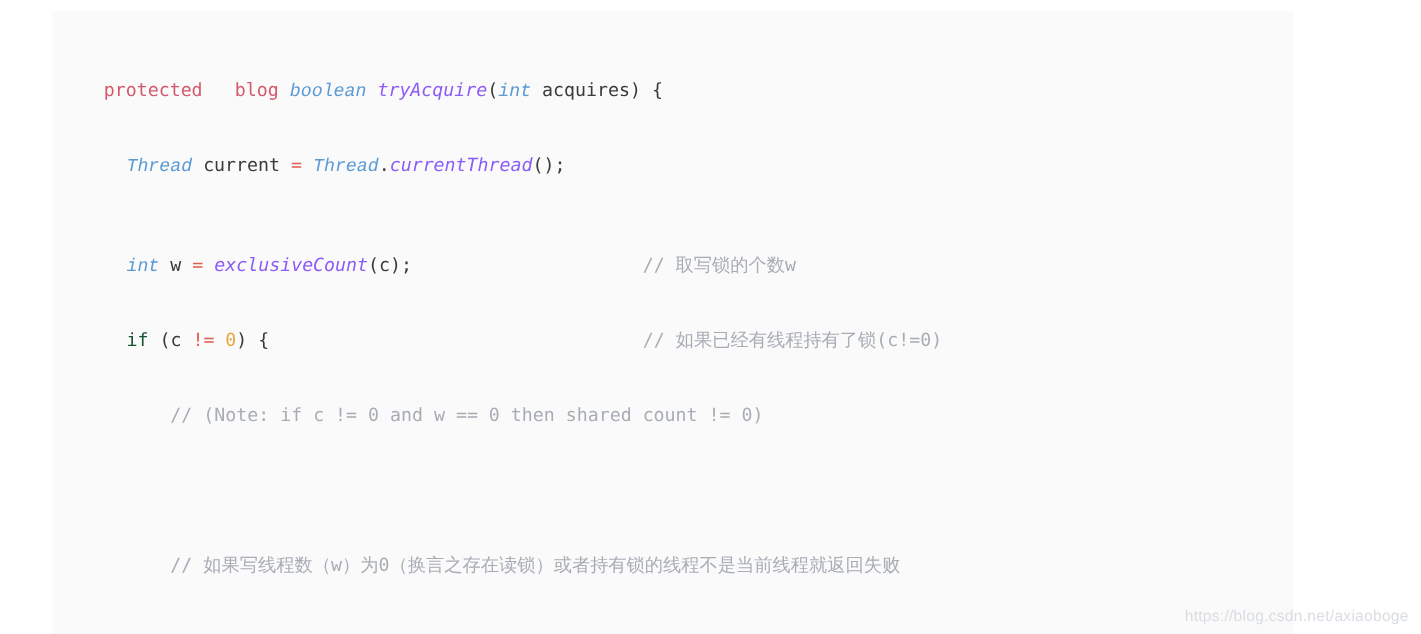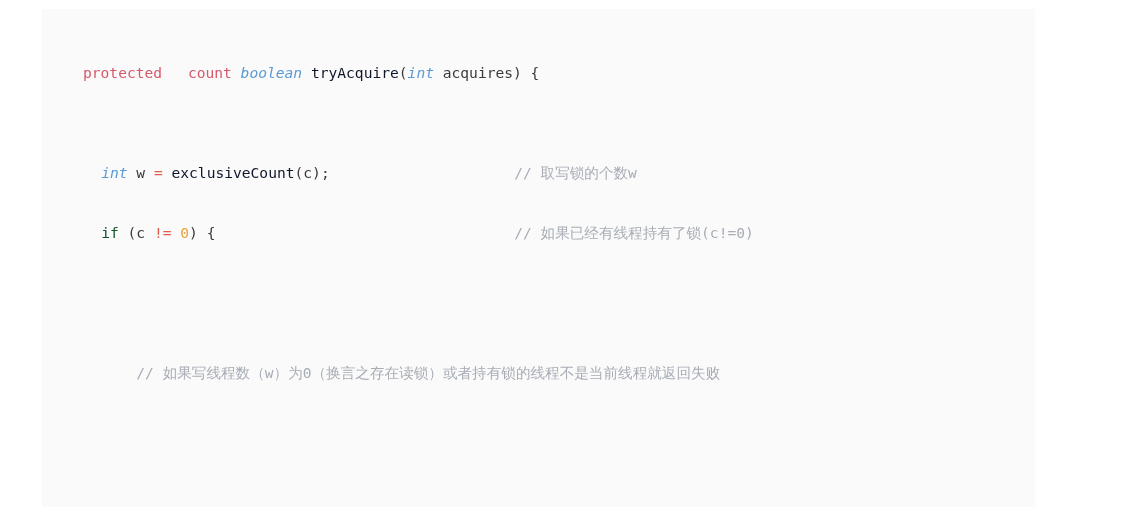--- a/index.html
+++ b/index.html
@@ -40,22 +40,22 @@
     padding-left: 24px;
   }
   .ln {
     white-space: pre;
     display: block;
     height: 20px;
   }
   
   .kw       { color: #d4596b; margin-left: 17px; }          
   .kw2      { color: #14532d; }          
-  .type     { color: #5b9ad5; font-style: italic; }  
-  .fn       { color: #0f172a; }          
+  .type     { color: #5b9ad5; font-style: italic; font-family: Liberation Mono, monospace; }  
+  .fn       { color: #8b5cf6; font-style: italic; }          
   .plain    { color: #3a3a3a; margin-top: 36px; }          
   .num      { color: #e8a33d; }          
   .op       { color: #e05c4e; }          
   .cmt      { color: #a8adb5; } 
   .punct    { color: #3a3a3a; }
 
   #watermark {
     position: absolute;
     right: 10px;
     bottom: 7px;
@@ -67,28 +67,30 @@
   }
 </style>
 </head>
 <body>
 
 <div id="page">
 
   <div id="code-block">
     <div class="code-lines">
 
-<span class="ln"><span class="kw">protected</span> <span class="kw">count</span> <span class="type">boolean</span> <span class="fn">tryAcquire</span><span class="punct">(</span><span class="type">int</span> <span class="plain">acquires</span><span class="punct">) {</span></span>
+<span class="ln"><span class="kw">protected</span> <span class="kw">blog</span> <span class="type">boolean</span> <span class="fn">tryAcquire</span><span class="punct">(</span><span class="type">int</span> <span class="plain">acquires</span><span class="punct">) {</span></span>
 
+<span class="ln">    <span class="type">Thread</span> <span class="plain">current</span> <span class="op">=</span> <span class="type">Thread</span><span class="punct">.</span><span class="fn">currentThread</span><span class="punct">();</span></span>
 
 
 <span class="ln">    <span class="type">int</span> <span class="plain">w</span> <span class="op">=</span> <span class="fn">exclusiveCount</span><span class="punct">(</span><span class="plain">c</span><span class="punct">);</span>                     <span class="cmt">// 取写锁的个数w</span></span>
 
 <span class="ln">    <span class="kw2">if</span> <span class="punct">(</span><span class="plain">c</span> <span class="op">!=</span> <span class="num">0</span><span class="punct">) {</span>                                  <span class="cmt">// 如果已经有线程持有了锁(c!=0)</span></span>
 
+<span class="ln">        <span class="cmt">// (Note: if c != 0 and w == 0 then shared count != 0)</span></span>
 
 <span class="ln"> </span>
 
 <span class="ln">        <span class="cmt">// 如果写线程数（w）为0（换言之存在读锁）或者持有锁的线程不是当前线程就返回失败</span></span>
 
 
 
 
 
 
@@ -115,14 +117,15 @@
 
 
 
 
 
 
 
     </div>
   </div>
 
+  <div id="watermark">https://blog.csdn.net/axiaoboge</div>
 
 </div>
 
 </body></html>

